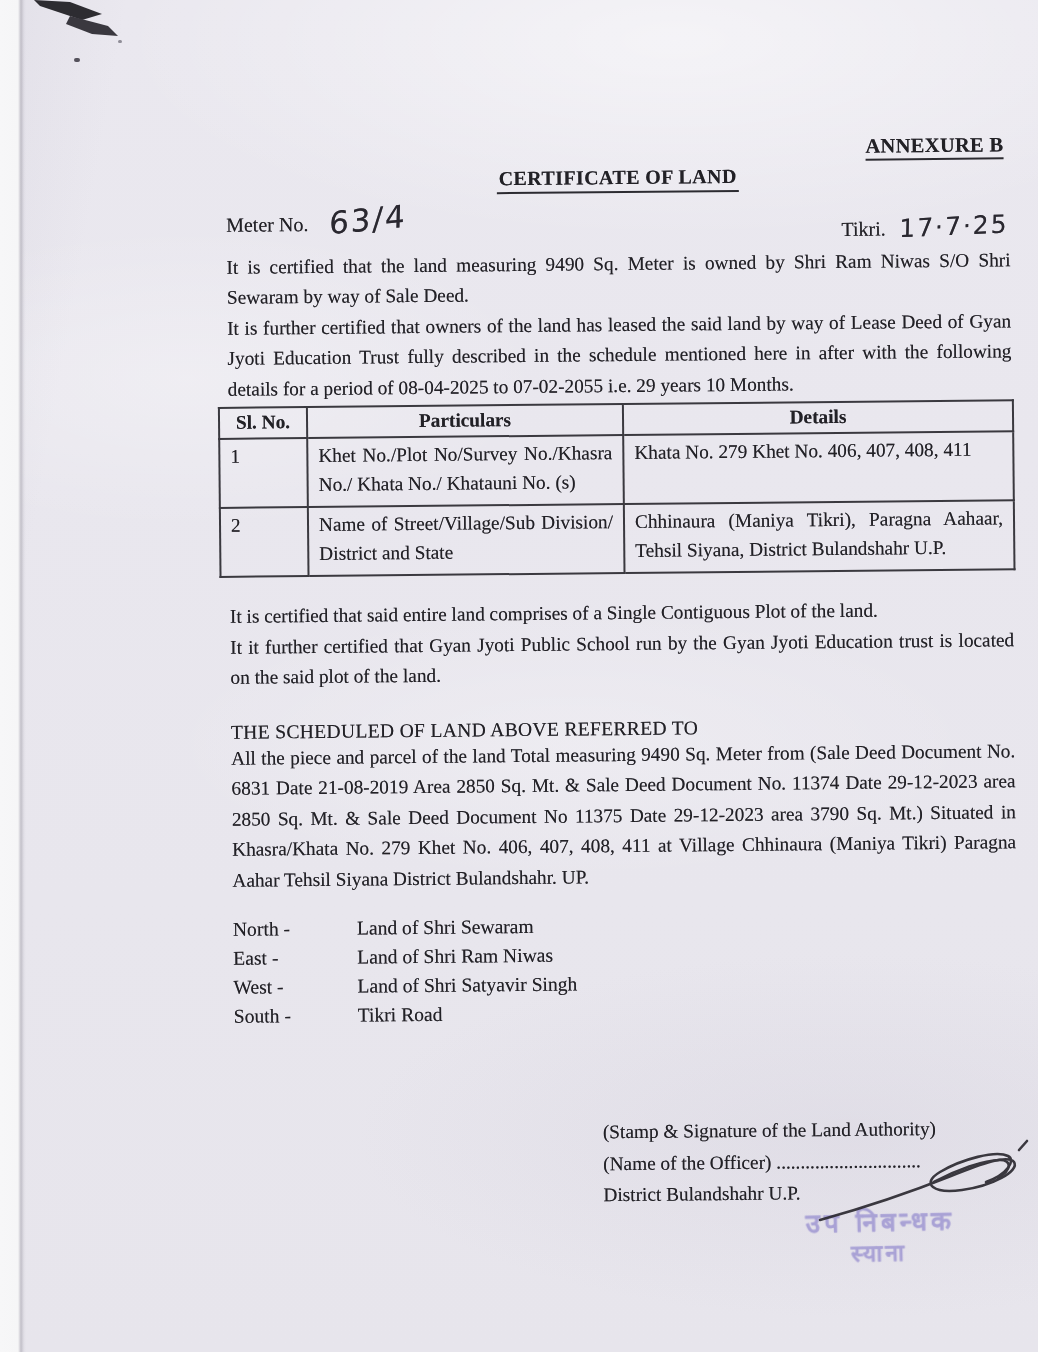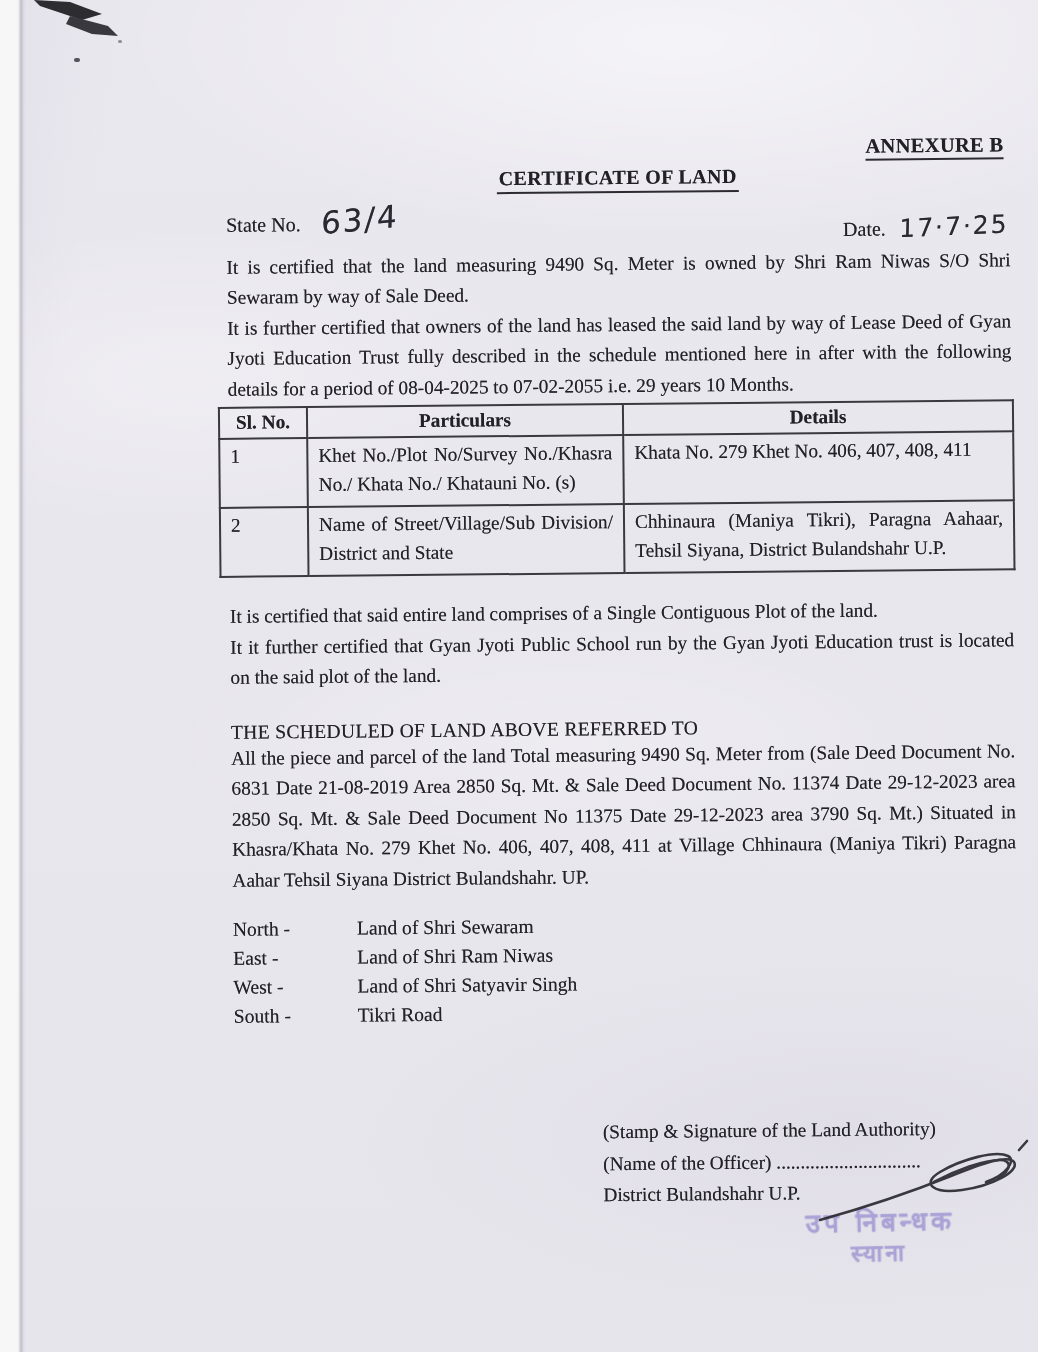--- a/index.html
+++ b/index.html
@@ -83,25 +83,25 @@
     <div class="annexure-row">
       <span class="annexure">ANNEXURE B</span>
     </div>
 
     <div class="title-row">
       <span class="doc-title">CERTIFICATE OF LAND</span>
     </div>
 
     <div class="meta-row">
       <div class="file-no">
-        <span>State No.</span>
+        <span>Meter No.</span>
         <span class="hand hand-file">63/4</span>
       </div>
       <div class="date-field">
-        <span>Date.</span>
+        <span>Tikri.</span>
         <span class="hand hand-date">17·7·25</span>
       </div>
     </div>
 
     <p class="body p1">It is certified that the land measuring 9490 Sq. Meter is owned by Shri Ram Niwas S/O Shri Sewaram by way of Sale Deed.</p>
 
     <p class="body p2">It is further certified that owners of the land has leased the said land by way of Lease Deed of Gyan Jyoti Education Trust fully described in the schedule mentioned here in after with the following details for a period of 08-04-2025 to 07-02-2055 i.e. 29 years 10 Months.</p>
 
     <table class="schedule">
       <colgroup>

